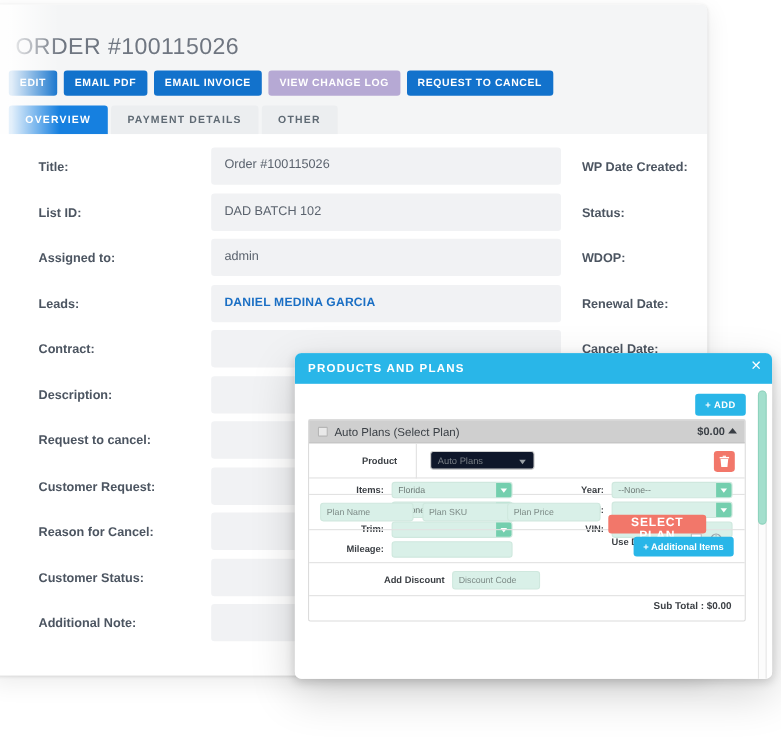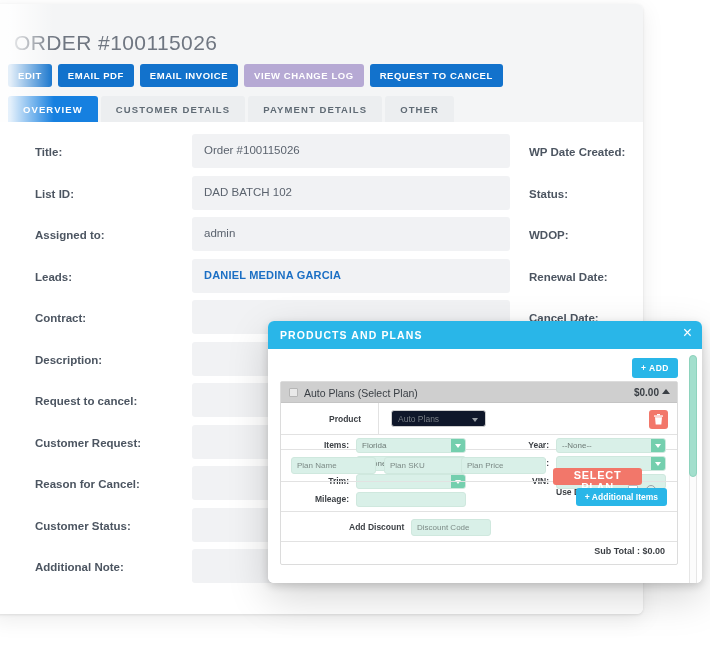--- a/index.html
+++ b/index.html
@@ -116,21 +116,21 @@
     position: absolute;
     left: 537px;
     font-size: 11.5px; font-weight: bold; color: #4c5561;
     white-space: nowrap;
   }
 
   
   #modal {
     position: absolute;
     left: 268px; top: 321px;
-    width: 434px; height: 262px;
+    width: 434px; height: 296px;
     background: #ffffff;
     border-radius: 6px;
     box-shadow: 0 3px 9px rgba(0,0,0,.16), 0 14px 40px rgba(0,0,0,.17);
     overflow: hidden;
     z-index: 20;
   }
   #modal-header {
     position: relative;
     height: 28px;
     background: #29b6e8;
@@ -410,21 +410,20 @@
   <div id="action-row">
       <button class="act-btn">EDIT</button>
       <button class="act-btn">EMAIL PDF</button>
       <button class="act-btn">EMAIL INVOICE</button>
       <button class="act-btn purple">VIEW CHANGE LOG</button>
       <button class="act-btn">REQUEST TO CANCEL</button>
     </div>
 
   <div id="tab-row">
       <div class="tab active">OVERVIEW</div>
-      <div class="tab">CUSTOMER DETAILS</div>
       <div class="tab">PAYMENT DETAILS</div>
       <div class="tab">OTHER</div>
     </div>
 
   <div id="left-fade"></div>
 
   <div id="form-body">
     <div id="left-fields">
         <div class="field-row" style="top: 12px;">
           <div class="field-label">Title:</div>

